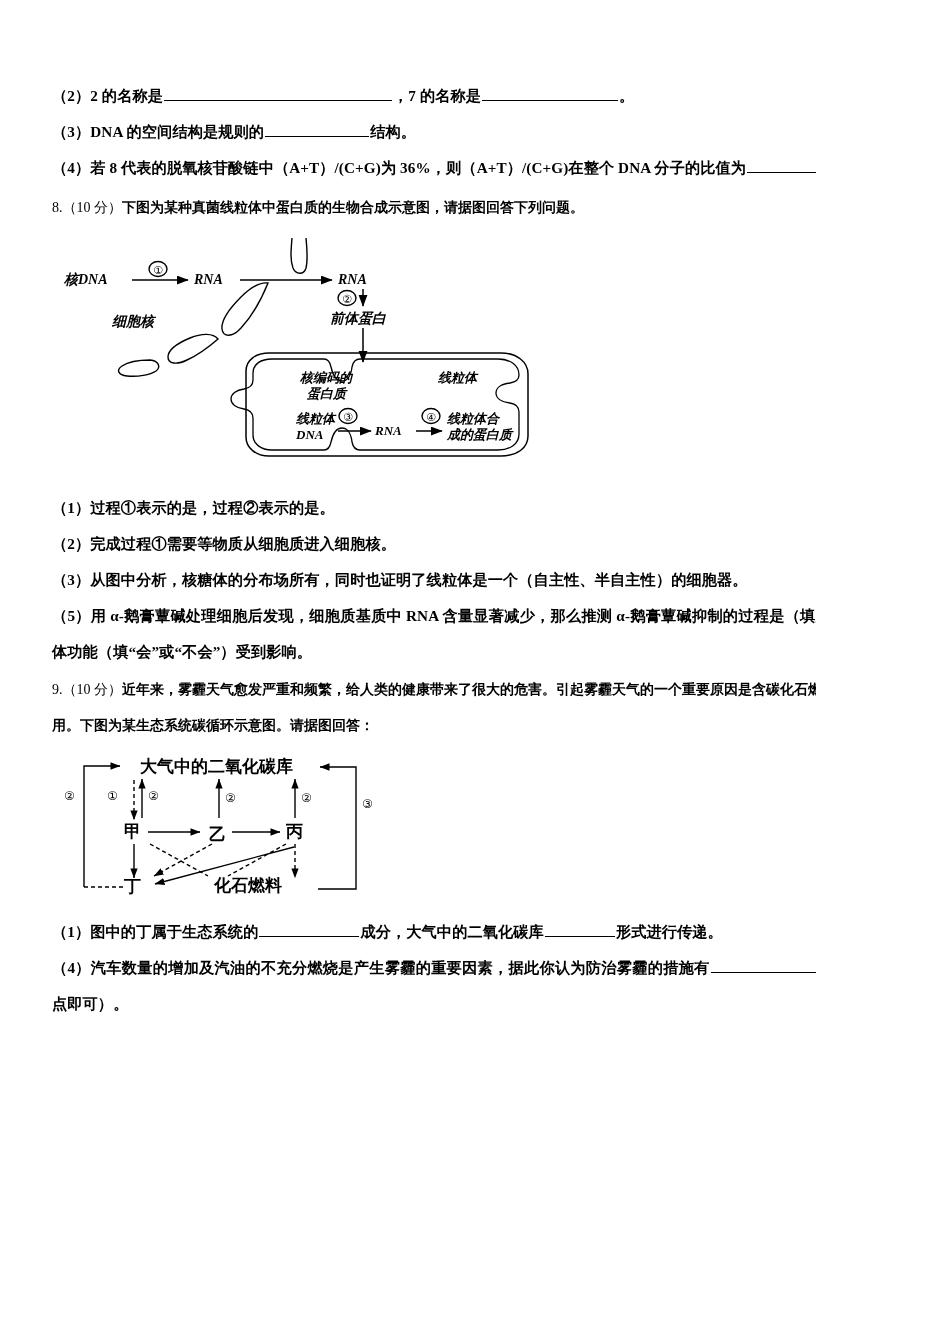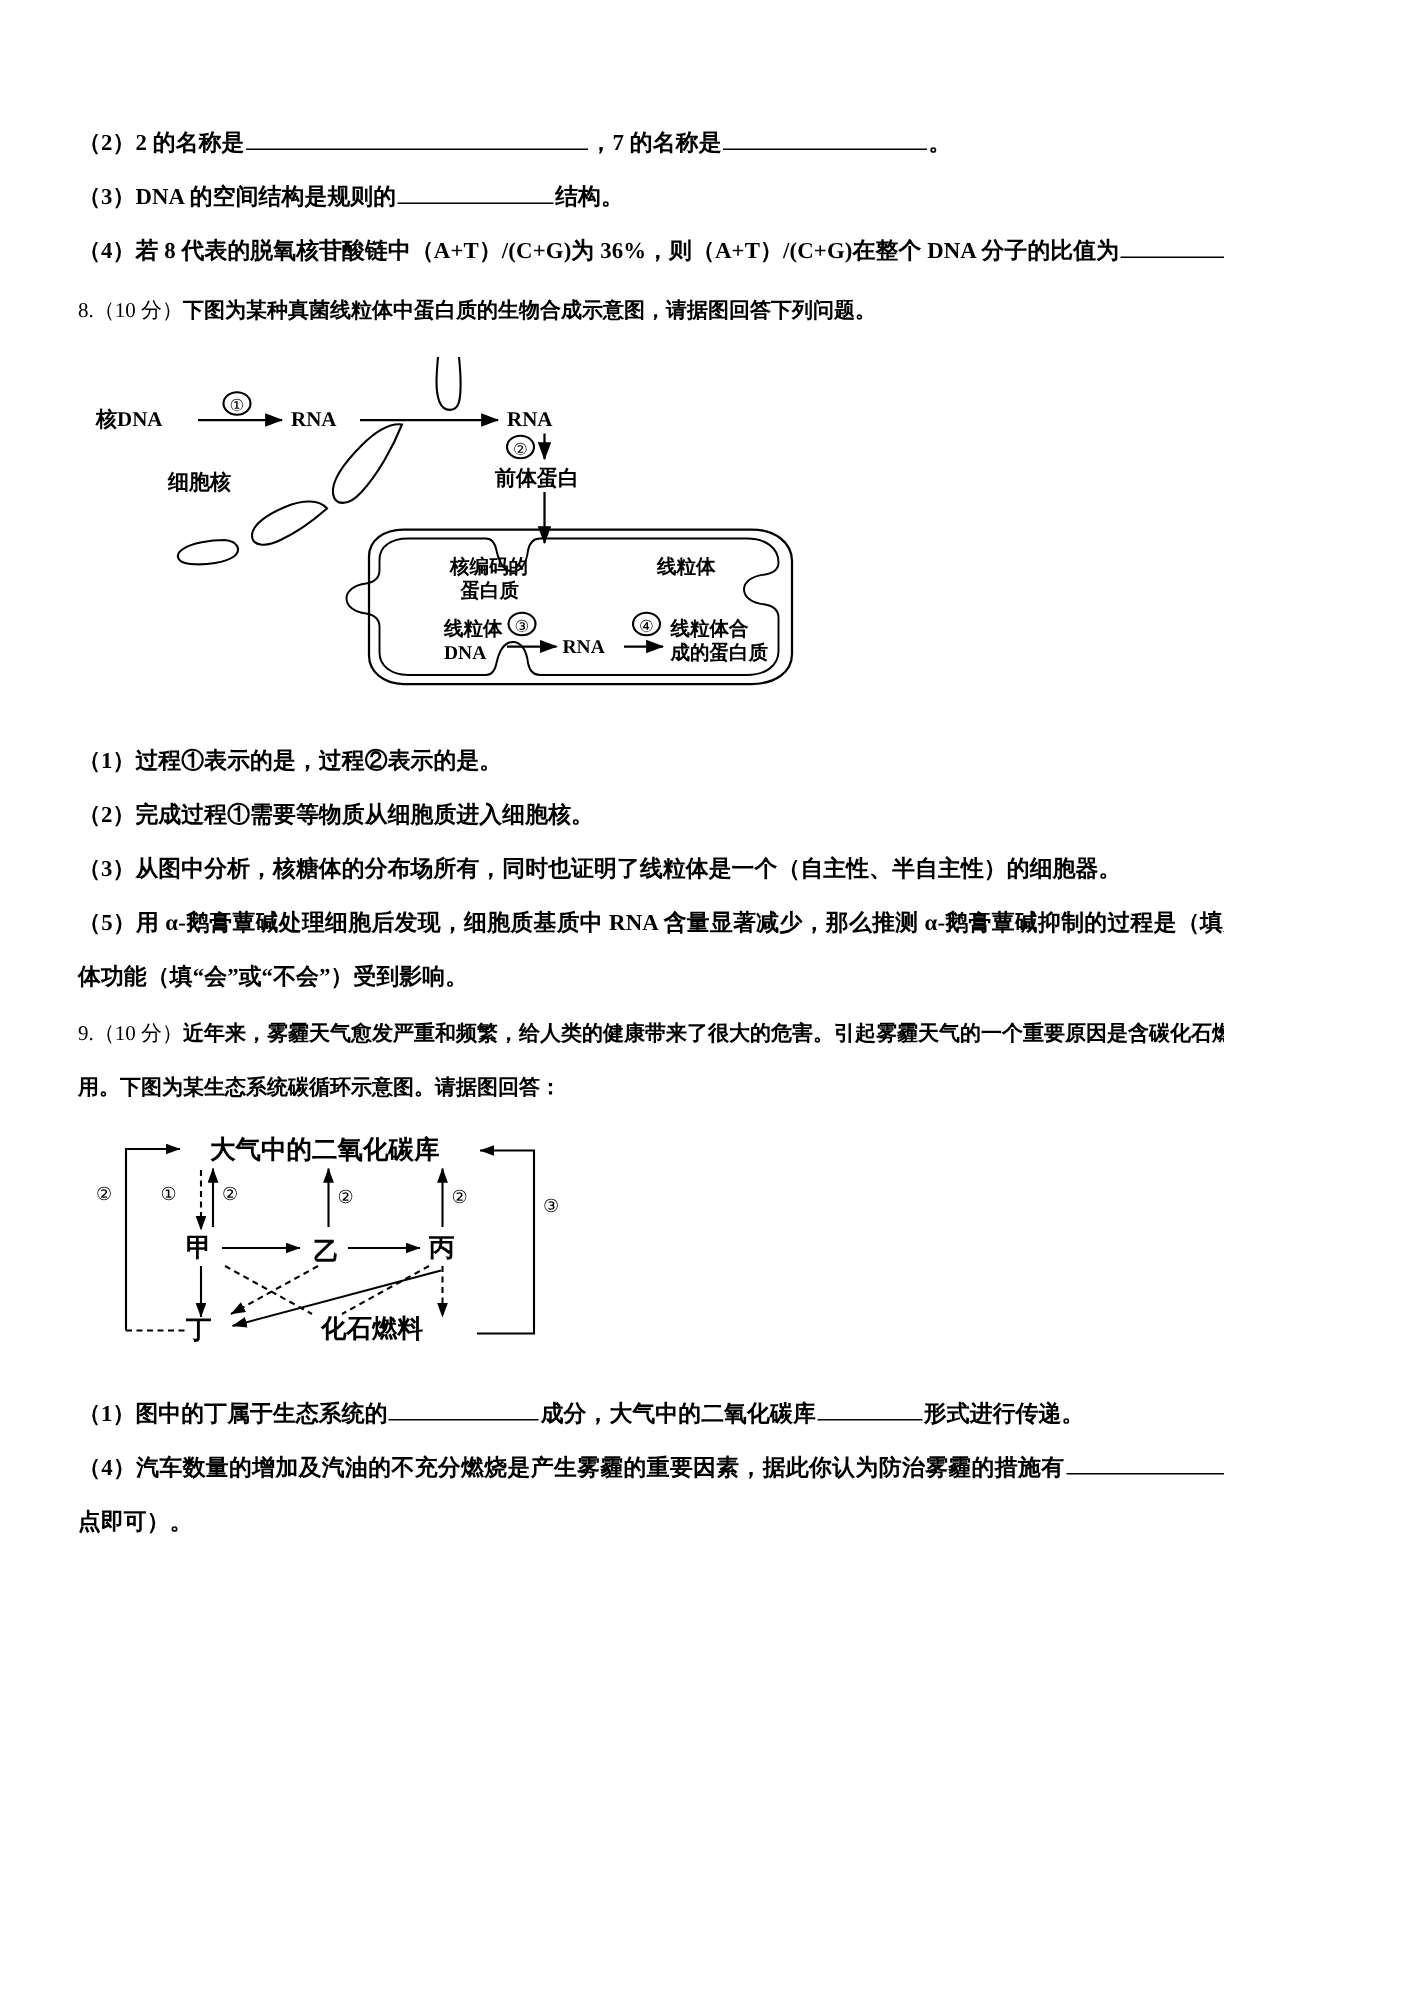--- a/index.html
+++ b/index.html
@@ -52,26 +52,27 @@
     vertical-align: baseline;
     height: 14px;
     margin: 0 1px;
   }
   
   .fig-mito {
     position: relative;
     width: 520px;
     height: 240px;
     margin: 10px 0 14px 8px;
+    font-style: italic;
   }
   .fig-carbon {
     position: relative;
     width: 340px;
     height: 152px;
-    margin: 8px 0 21px 10px;
+    margin: 8px 0 10px 10px;
   }
   .fig-svg { display: block; }
 </style>
 </head>
 <body>
 
 <div class="page">
   <div class="content">
 
     <div class="para">

